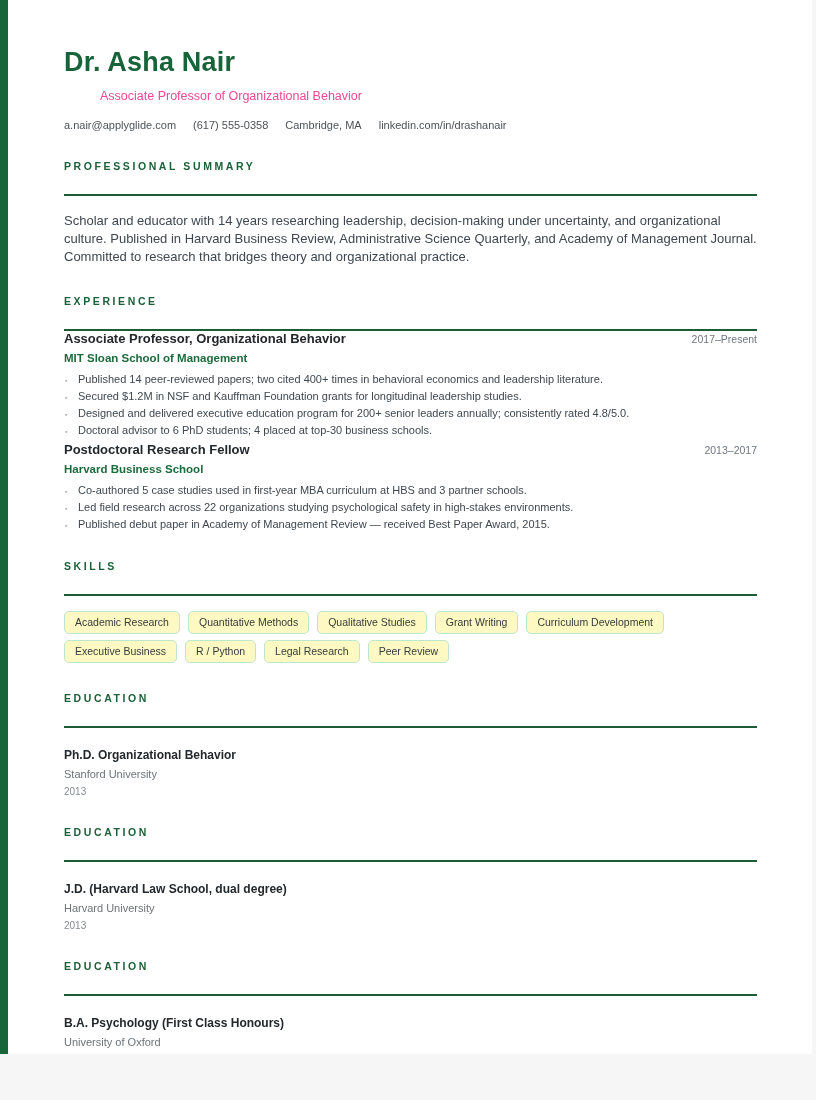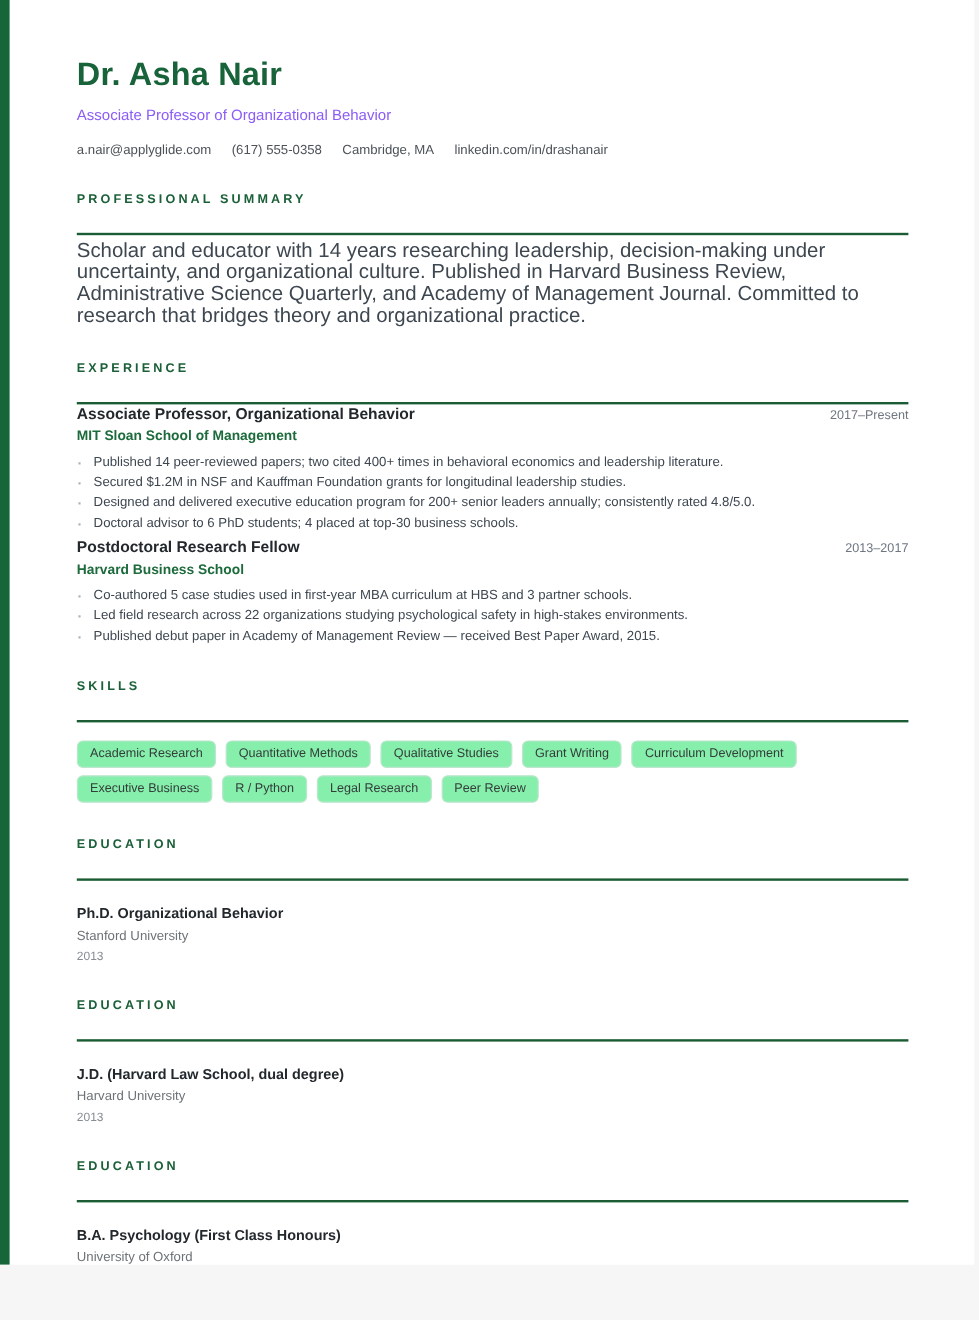--- a/index.html
+++ b/index.html
@@ -29,42 +29,43 @@
   .name {
     margin-top: 47px;
     font-size: 27px;
     font-weight: bold;
     color: #186339;
     letter-spacing: 0.2px;
   }
   .subtitle {
     margin-top: 11px;
     font-size: 12.5px;
-    color: #8b5cf6;
+    color: #ec4899;
+    margin-left: 36px;
   }
   .contact-row {
     margin-top: 16px;
     display: flex;
     gap: 17px;
     font-size: 11px;
     color: #4c5258;
   }
   
   .section { margin-top: 29px; }
   .section-heading {
     font-size: 10.5px;
     font-weight: bold;
     letter-spacing: 2.6px;
     color: #1b6038;
     padding-bottom: 22px;
     border-bottom: 2px solid #1b5c34;
   }
   .summary-text {
-    margin-top: 4px;
-    font-size: 17px;
+    margin-top: 16px;
+    font-size: 13px;
     line-height: 18px;
     color: #3e4750;
   }
   
   .job { }
   .job-header {
     display: flex;
     justify-content: space-between;
     align-items: baseline;
   }
@@ -106,21 +107,21 @@
   .chips {
     margin-top: 15px;
     display: flex;
     flex-wrap: wrap;
     gap: 6px 8px;
     max-width: 660px;
   }
   .chip {
     display: inline-block;
     padding: 4px 10px 5px 10px;
-    background: #86efac;
+    background: #fef9c3;
     border: 1px solid #bce6cd;
     border-radius: 5px;
     font-size: 10.5px;
     color: #333d3a;
   }
   
   .edu-degree {
     margin-top: 20px;
     font-size: 12px;
     font-weight: bold;

